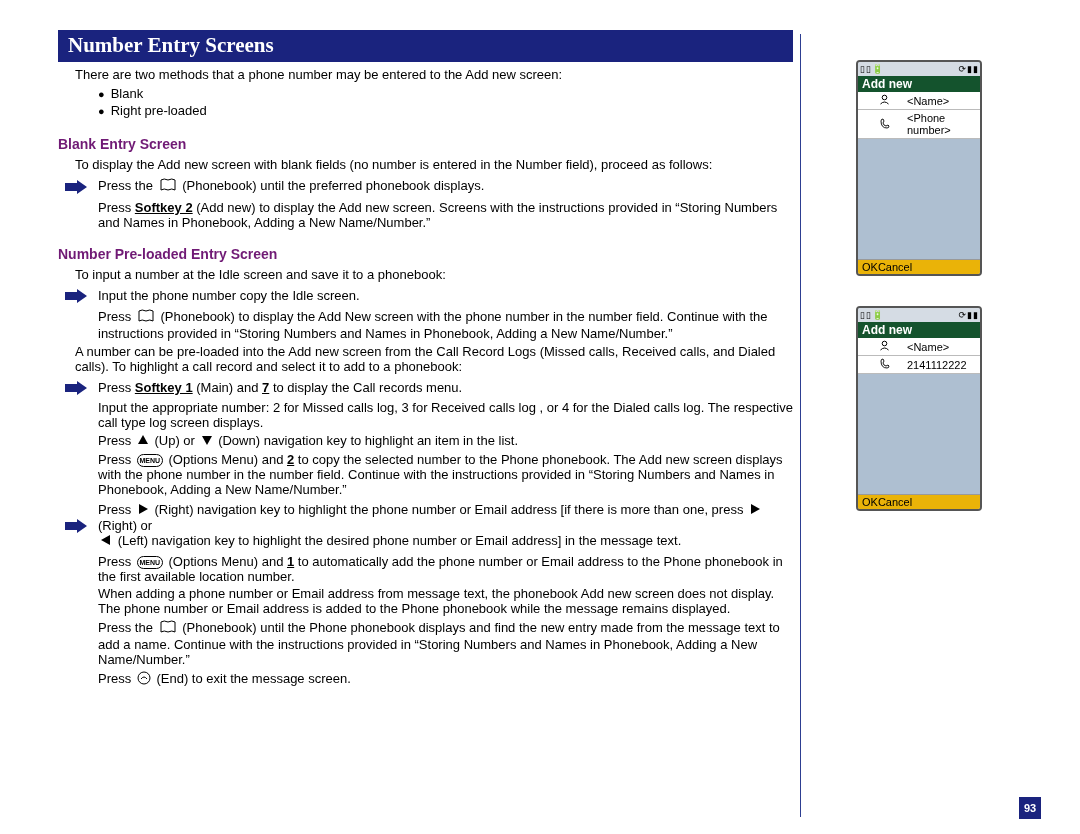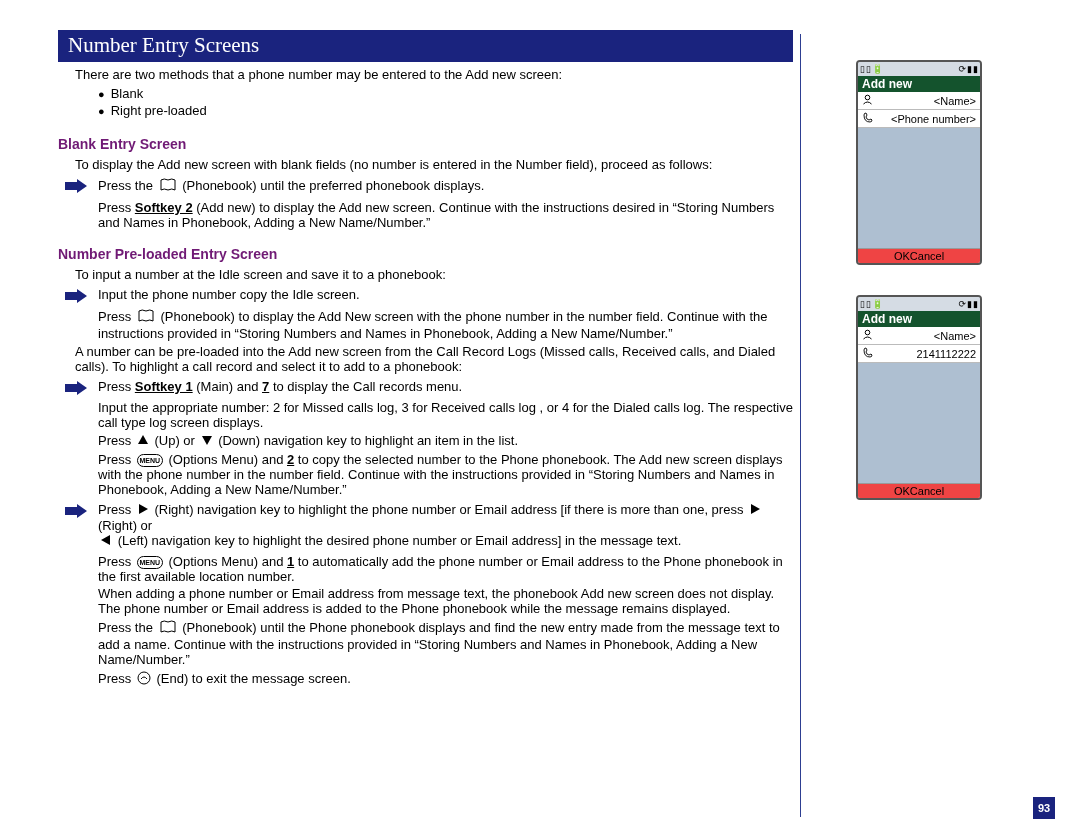--- a/index.html
+++ b/index.html
@@ -36,21 +36,21 @@
     width: 0;
     height: 783px;
     border-left: 1px solid #2d3e91;
   }
   .section-header {
     background: #1a237e;
     color: #fff;
     font-family: Georgia, 'Times New Roman', serif;
     font-size: 21px;
     padding: 3px 10px 4px 10px;
-    font-weight: 400;
+    font-weight: 700;
     margin-bottom: 6px;
   }
   .body-text {
     font-size: 13px;
     color: #000;
     line-height: 1.15;
     margin: 3px 17px;
   }
   .bullet-list {
     margin: 2px 0 6px 40px;
@@ -68,21 +68,21 @@
     line-height: 1.5;
   }
   .sub-head {
     color: #701a75;
     font-weight: bold;
     font-size: 14px;
     margin: 16px 0 6px 0;
   }
   .step {
     display: flex;
-    align-items: flex-start;
+    align-items: center;
     margin: 5px 0;
   }
   .hand {
     width: 32px;
     flex: 0 0 32px;
     margin-left: 5px;
     margin-right: 3px;
   }
   .hand svg { display:block; }
   .step-text {
@@ -120,41 +120,40 @@
     background: #14532d;
     color: #fff;
     font-size: 12px;
     font-weight: bold;
     padding: 1px 4px;
     font-family: Arial, sans-serif;
   }
   .phone .field-row {
     background: #fff;
     font-size: 11px;
-    padding: 2px 4px;
+    padding: 2px 21px;
     border-bottom: 1px solid #bbb;
     display: flex;
     align-items: center;
-    gap: 4px;
-    justify-content: space-between;
+    gap: 17px;
   }
   .phone .body-fill {
     background: #aebfd1;
   }
   .phone .softkeys {
-    background: #ef4444;
-    display: flex;
-    justify-content: center;
+    background: #eab308;
+    display: flex;
+    justify-content: flex-start;
     font-size: 11px;
     padding: 1px 4px;
     border-top: 1px solid #999;
   }
   .page-num {
     position: absolute;
-    right: 25px;
+    right: 39px;
     bottom: 15px;
     width: 22px;
     height: 22px;
     background: #1a237e;
     color: #fff;
     font-size: 11px;
     font-weight: bold;
     display: flex;
     align-items: center;
     justify-content: center;
@@ -218,21 +217,21 @@
         <span class="inline-icon">
           <svg width="18" height="14" viewBox="0 0 18 14">
               <path d="M2 2 Q5 0 9 2 Q13 0 16 2 V12 Q13 10 9 12 Q5 10 2 12 Z" fill="none" stroke="#000" stroke-width="1"></path>
             </svg>
         </span>
         <span>(Phonebook) until the preferred phonebook displays.</span>
       </div>
     </div>
 
     <div class="sub">
-      <span>Press </span><span class="press-label">Softkey 2</span><span> (Add new) to display the Add new screen. Continue with the instructions desired in “Storing Numbers and Names in Phonebook, Adding a New Name/Number.”</span>
+      <span>Press </span><span class="press-label">Softkey 2</span><span> (Add new) to display the Add new screen. Screens with the instructions provided in “Storing Numbers and Names in Phonebook, Adding a New Name/Number.”</span>
     </div>
 
     <div class="sub-head">Number Pre-loaded Entry Screen</div>
     <div class="body-text">To input a number at the Idle screen and save it to a phonebook:</div>
 
     <div class="step">
       <span class="hand">
         <svg width="26" height="16" viewBox="0 0 26 16">
             <path d="M2 4 H14 V1 L24 8 L14 15 V12 H2 Z" fill="#1a237e"></path>
           </svg>

